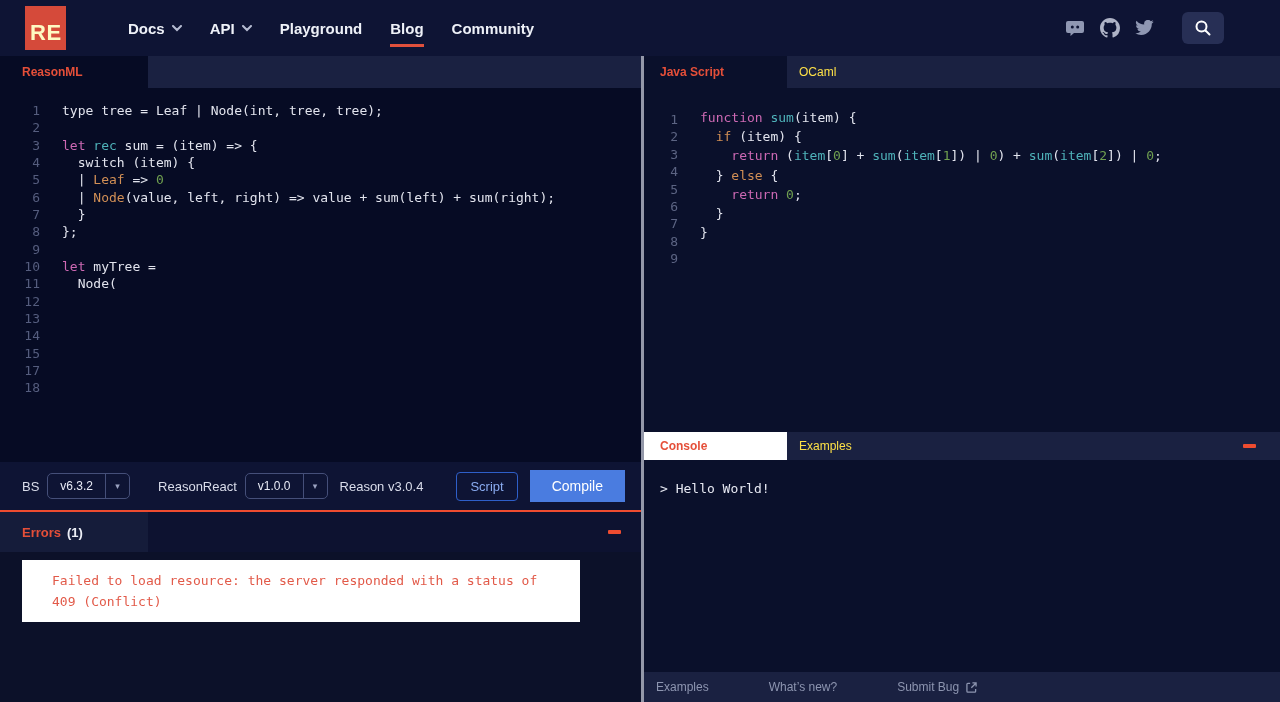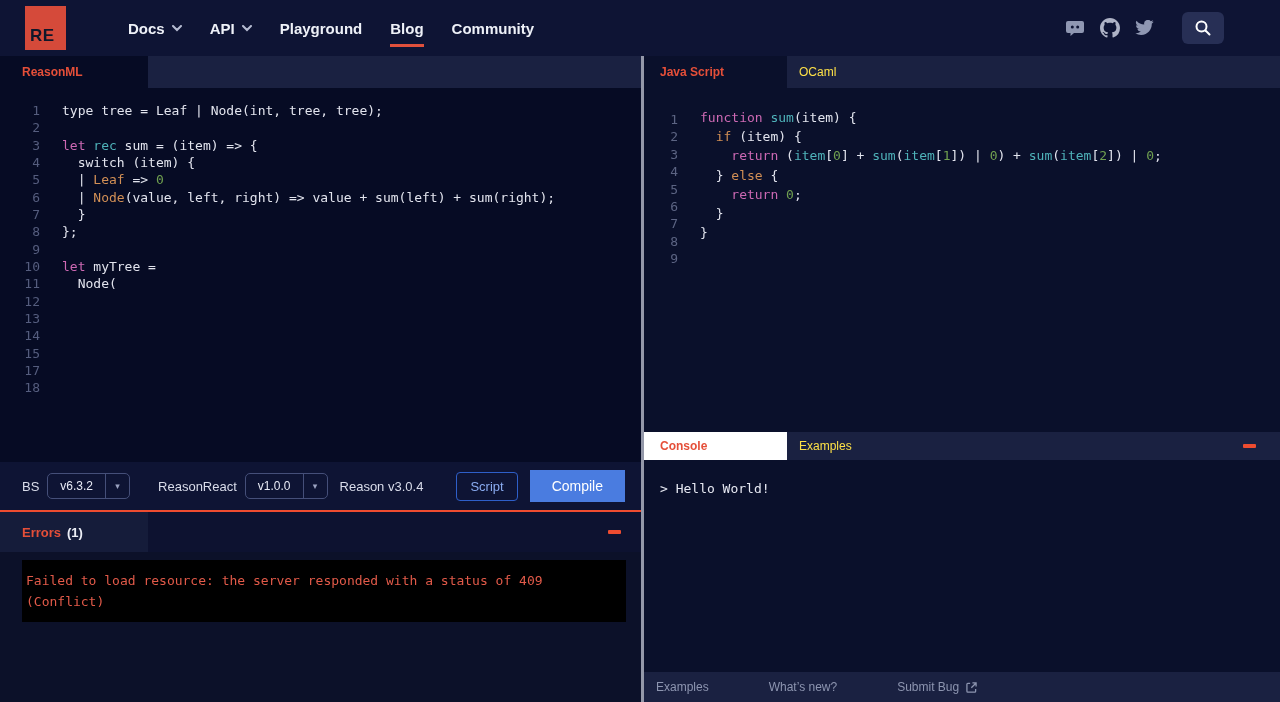--- a/index.html
+++ b/index.html
@@ -1,22 +1,22 @@
 <!DOCTYPE html>
 <html><head>
 <meta charset="utf-8">
 <style>
   * { margin:0; padding:0; box-sizing:border-box; }
   html,body { width:1280px; height:702px; overflow:hidden; }
   body { background:#0e1434; font-family:"Liberation Sans", sans-serif; }
 
   
   .nav { height:56px; display:flex; align-items:center; background:#0e1434; }
-  .logo { width:41px; height:44px; margin-left:25px; background:#d54a3a; color:#0f172a;
-          font-weight:bold; font-size:17px; letter-spacing:.5px;
+  .logo { width:41px; height:44px; margin-left:25px; background:#d54a3a; color:#fef9c3;
+          font-weight:bold; font-size:22px; letter-spacing:.5px;
           display:flex; align-items:flex-end; padding:0 0 4px 5px; cursor:pointer; }
   .nav-items { display:flex; gap:28px; margin-left:62px; }
   .nav-item { color:#eef1f8; font-size:15px; font-weight:bold; display:flex; align-items:center;
               gap:7px; position:relative; cursor:pointer; text-decoration:none; }
   .nav-item.active::after { content:""; position:absolute; left:0; right:0; bottom:-10px;
               height:3px; background:#e0503c; }
   .nav-right { margin-left:auto; display:flex; align-items:center; gap:15px; padding-right:56px; }
   .icon-btn { display:flex; align-items:center; cursor:pointer; }
   .search-btn { width:42px; height:32px; background:#272f55; border-radius:6px; margin-left:13px;
               display:flex; align-items:center; justify-content:center; cursor:pointer; border:none; }
@@ -68,21 +68,21 @@
   
   .errors-topline { height:2px; background:#ee4c30; }
   .errors-header { height:40px; background:#0d1230; display:flex; align-items:flex-end; position:relative; }
   .errors-tab { width:148px; height:100%; background:#151c3a; display:flex; align-items:center;
                 gap:6px; padding-left:22px; cursor:pointer; }
   .errors-title { color:#e54f39; font-size:13px; font-weight:bold; }
   .errors-count { color:#eceef6; font-size:13px; font-weight:bold; }
   .dash { width:13px; height:4px; background:#ee4c30; border-radius:1px; cursor:pointer; }
   .errors-header .dash { position:absolute; right:20px; top:18px; }
   .errors-body { flex:1; background:#0c1129; padding:8px 22px; }
-  .error-box { width:604px; background:#000000; color:#e25a49; padding:10px 4px;
+  .error-box { width:558px; background:#ffffff; color:#e25a49; padding:10px 30px;
                font-family:"DejaVu Sans Mono", monospace; font-size:13px; line-height:21px; }
 
   
   .console-header { height:28px; background:#1a2141; display:flex; position:relative; }
   .tab-console  { width:143px; padding-left:16px; background:#ffffff; color:#e54f39; font-weight:bold; }
   .tab-settings { padding-left:12px; }
   .console-header .dash { position:absolute; right:24px; top:12px; }
   .console-body { height:212px; background:#0a102b; padding:21px 0 0 16px;
                   font-family:"DejaVu Sans Mono", monospace; font-size:13px; color:#e6e8f2; }
 

